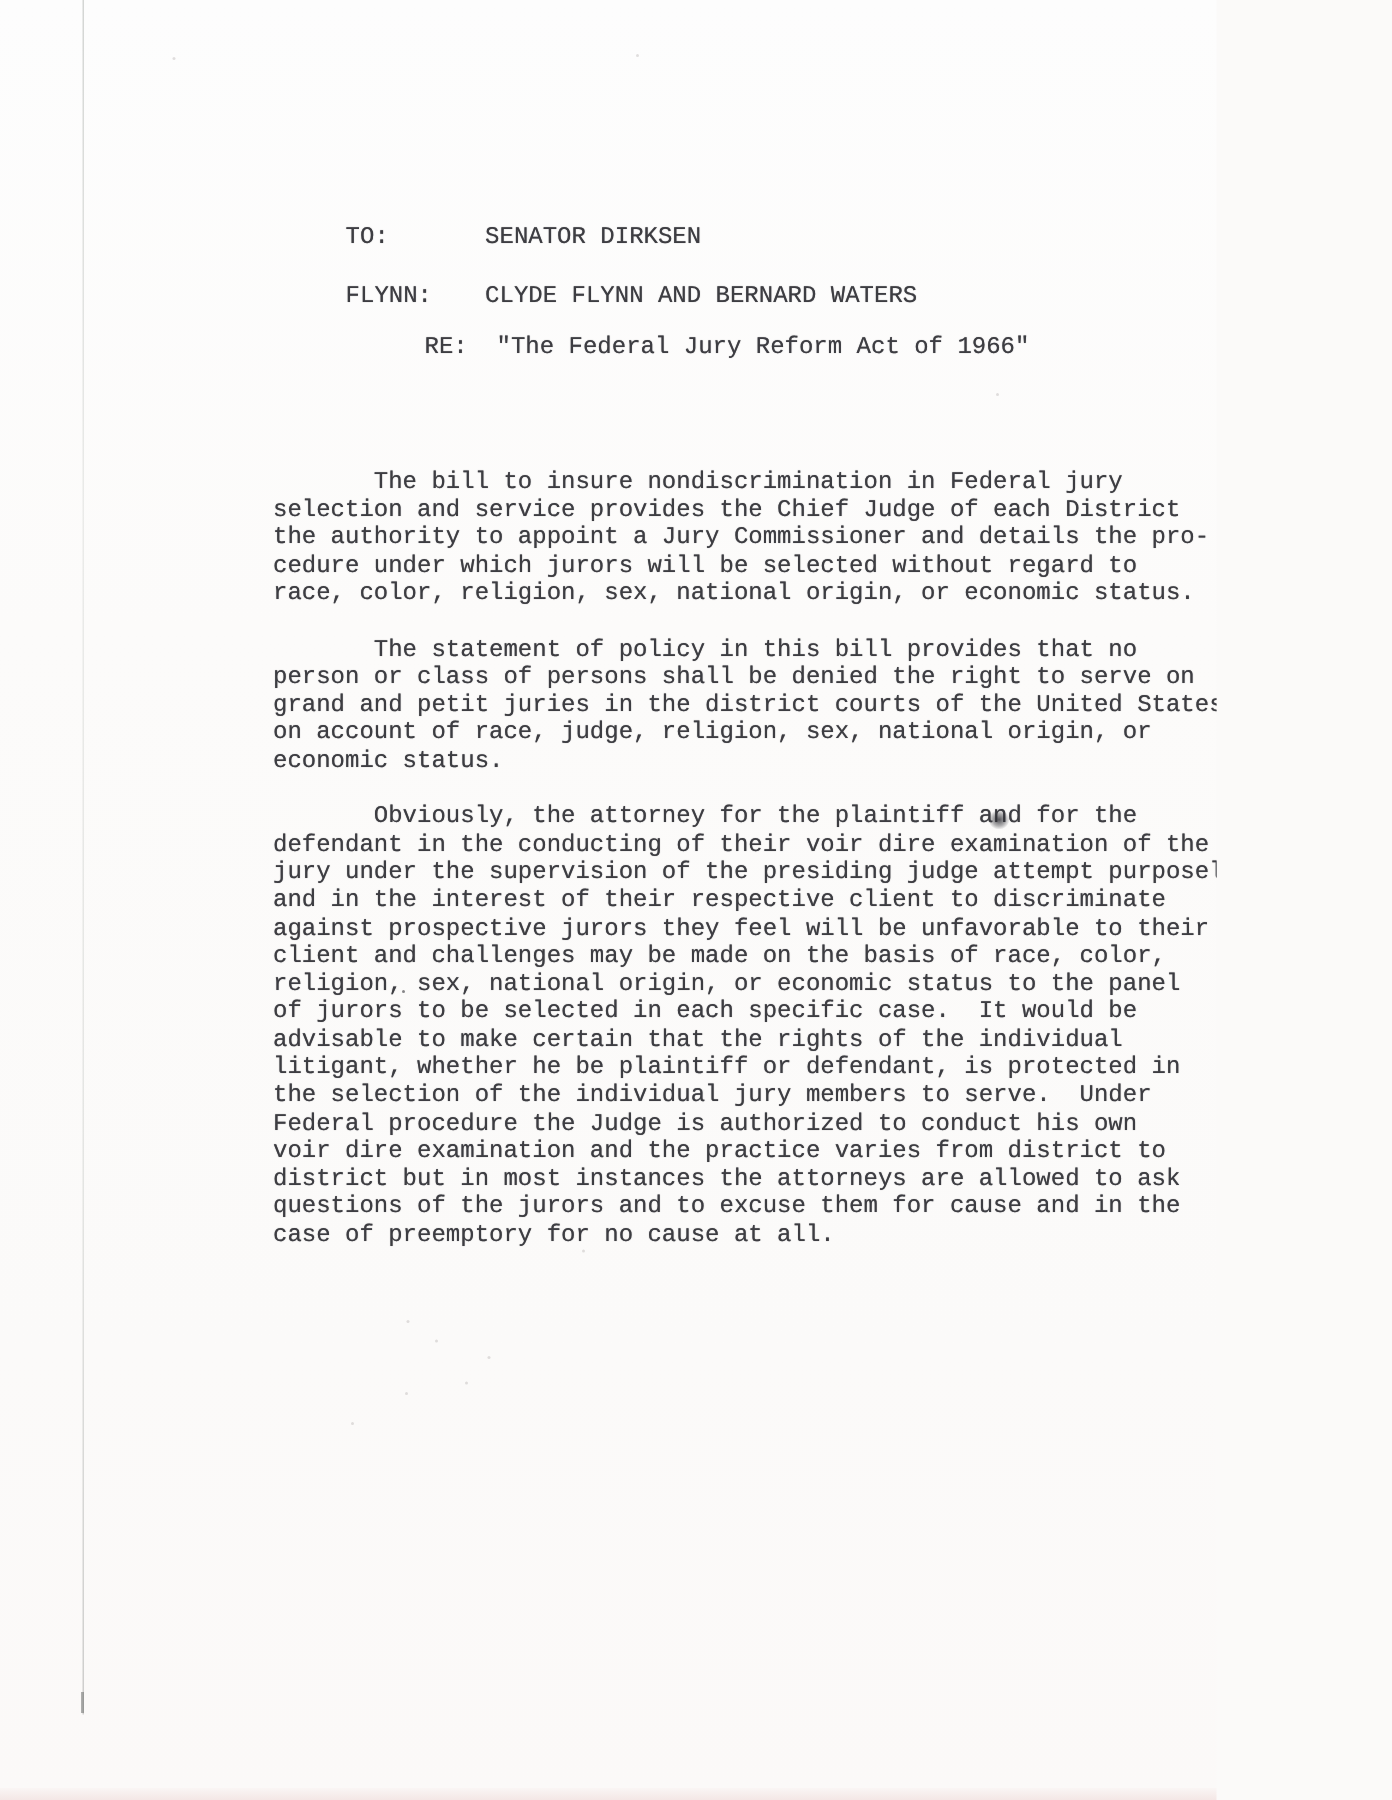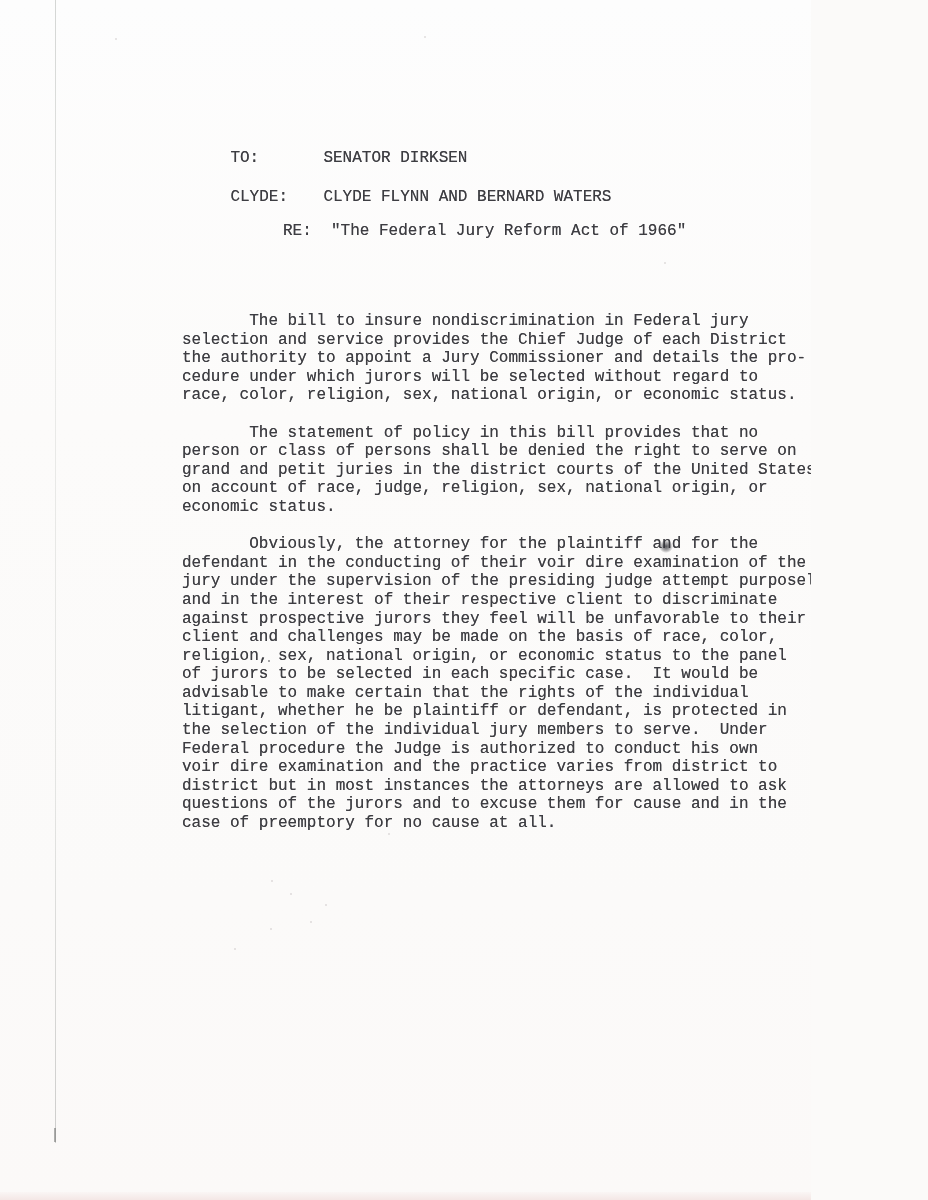--- a/index.html
+++ b/index.html
@@ -125,21 +125,21 @@
 <div class="page">
 
   <div class="edge-line"></div>
   <div class="edge-line-tail"></div>
 
   <div class="hdr-row row-to">
     <span class="hdr-label">TO:</span><span class="hdr-value">SENATOR DIRKSEN</span>
   </div>
 
   <div class="hdr-row row-from">
-    <span class="hdr-label">CLYDE:</span><span class="hdr-value">CLYDE FLYNN AND BERNARD WATERS</span>
+    <span class="hdr-label">FLYNN:</span><span class="hdr-value">CLYDE FLYNN AND BERNARD WATERS</span>
   </div>
 
   <div class="re-line">RE:  "The Federal Jury Reform Act of 1966"</div>
 
   <div class="memo-body">
     <p>       The bill to insure nondiscrimination in Federal jury
 selection and service provides the Chief Judge of each District
 the authority to appoint a Jury Commissioner and details the pro-
 cedure under which jurors will be selected without regard to
 race, color, religion, sex, national origin, or economic status.</p>

